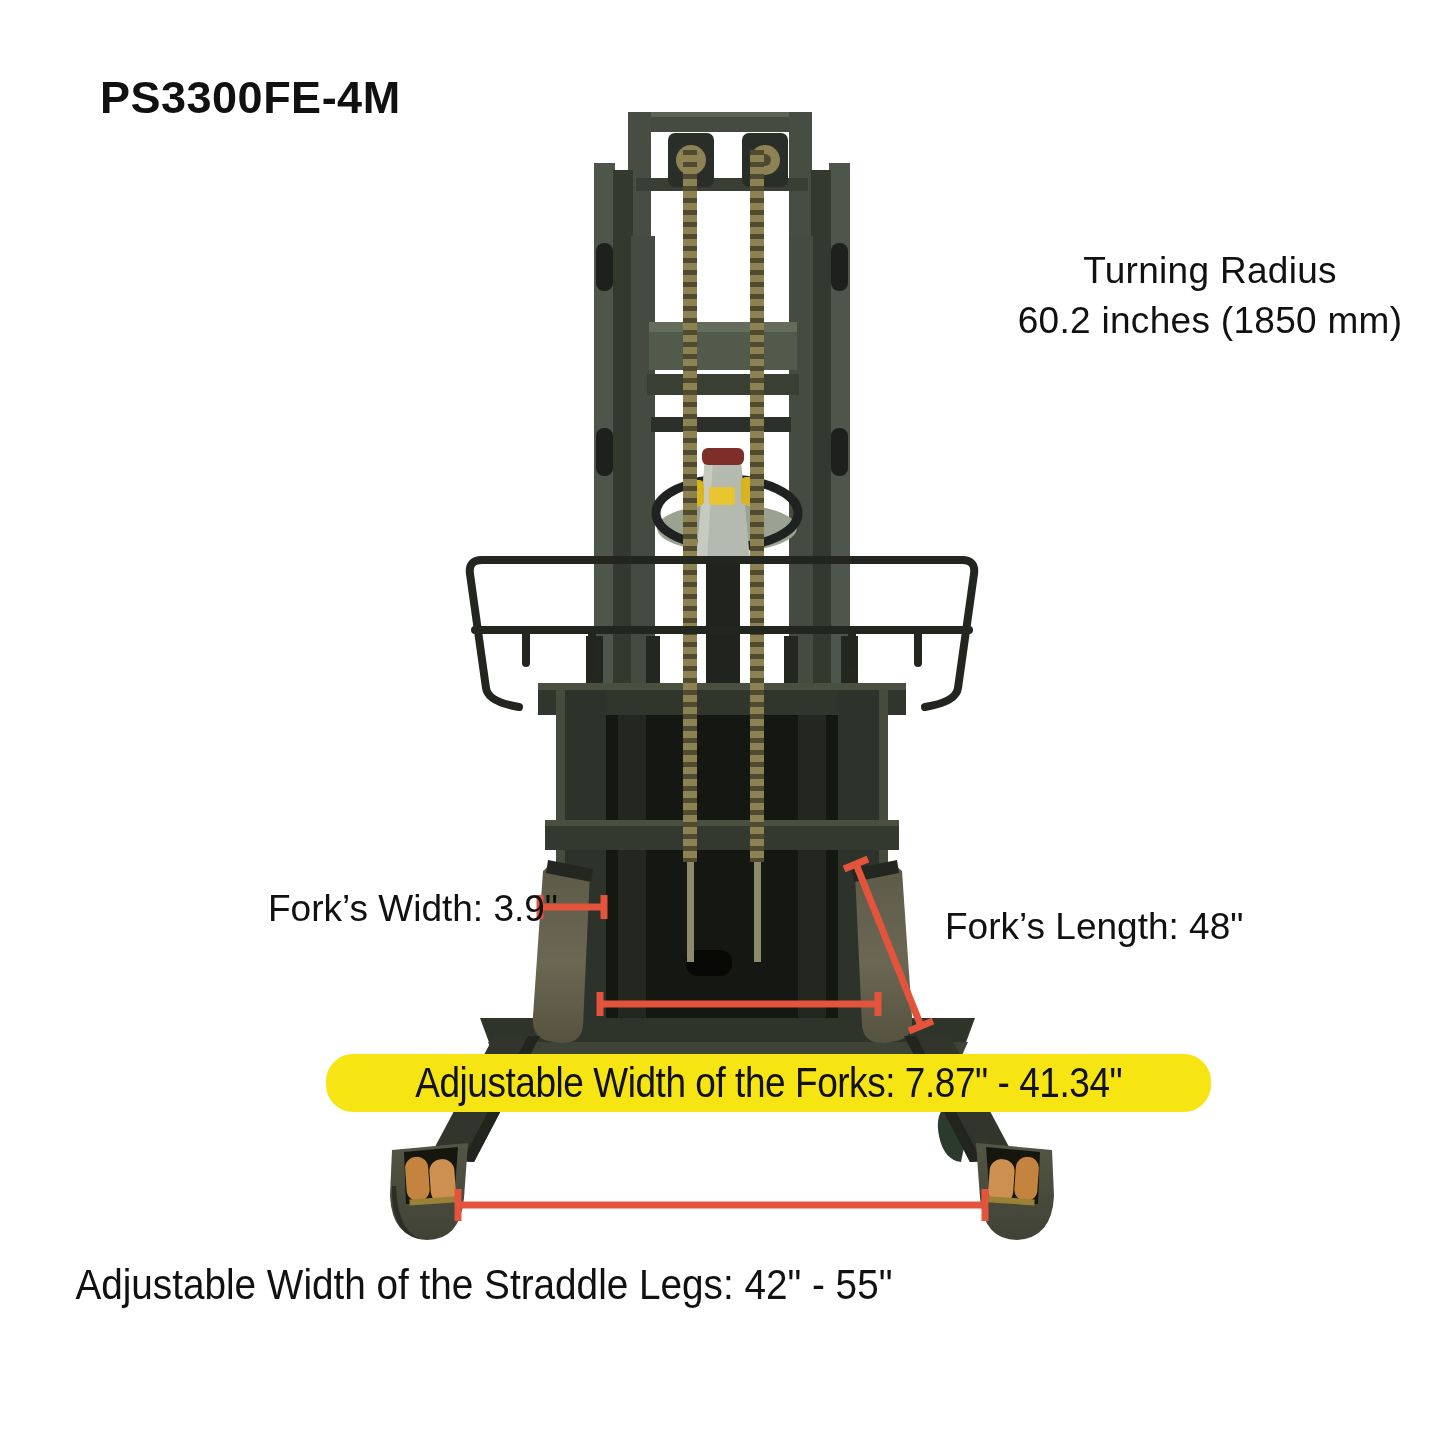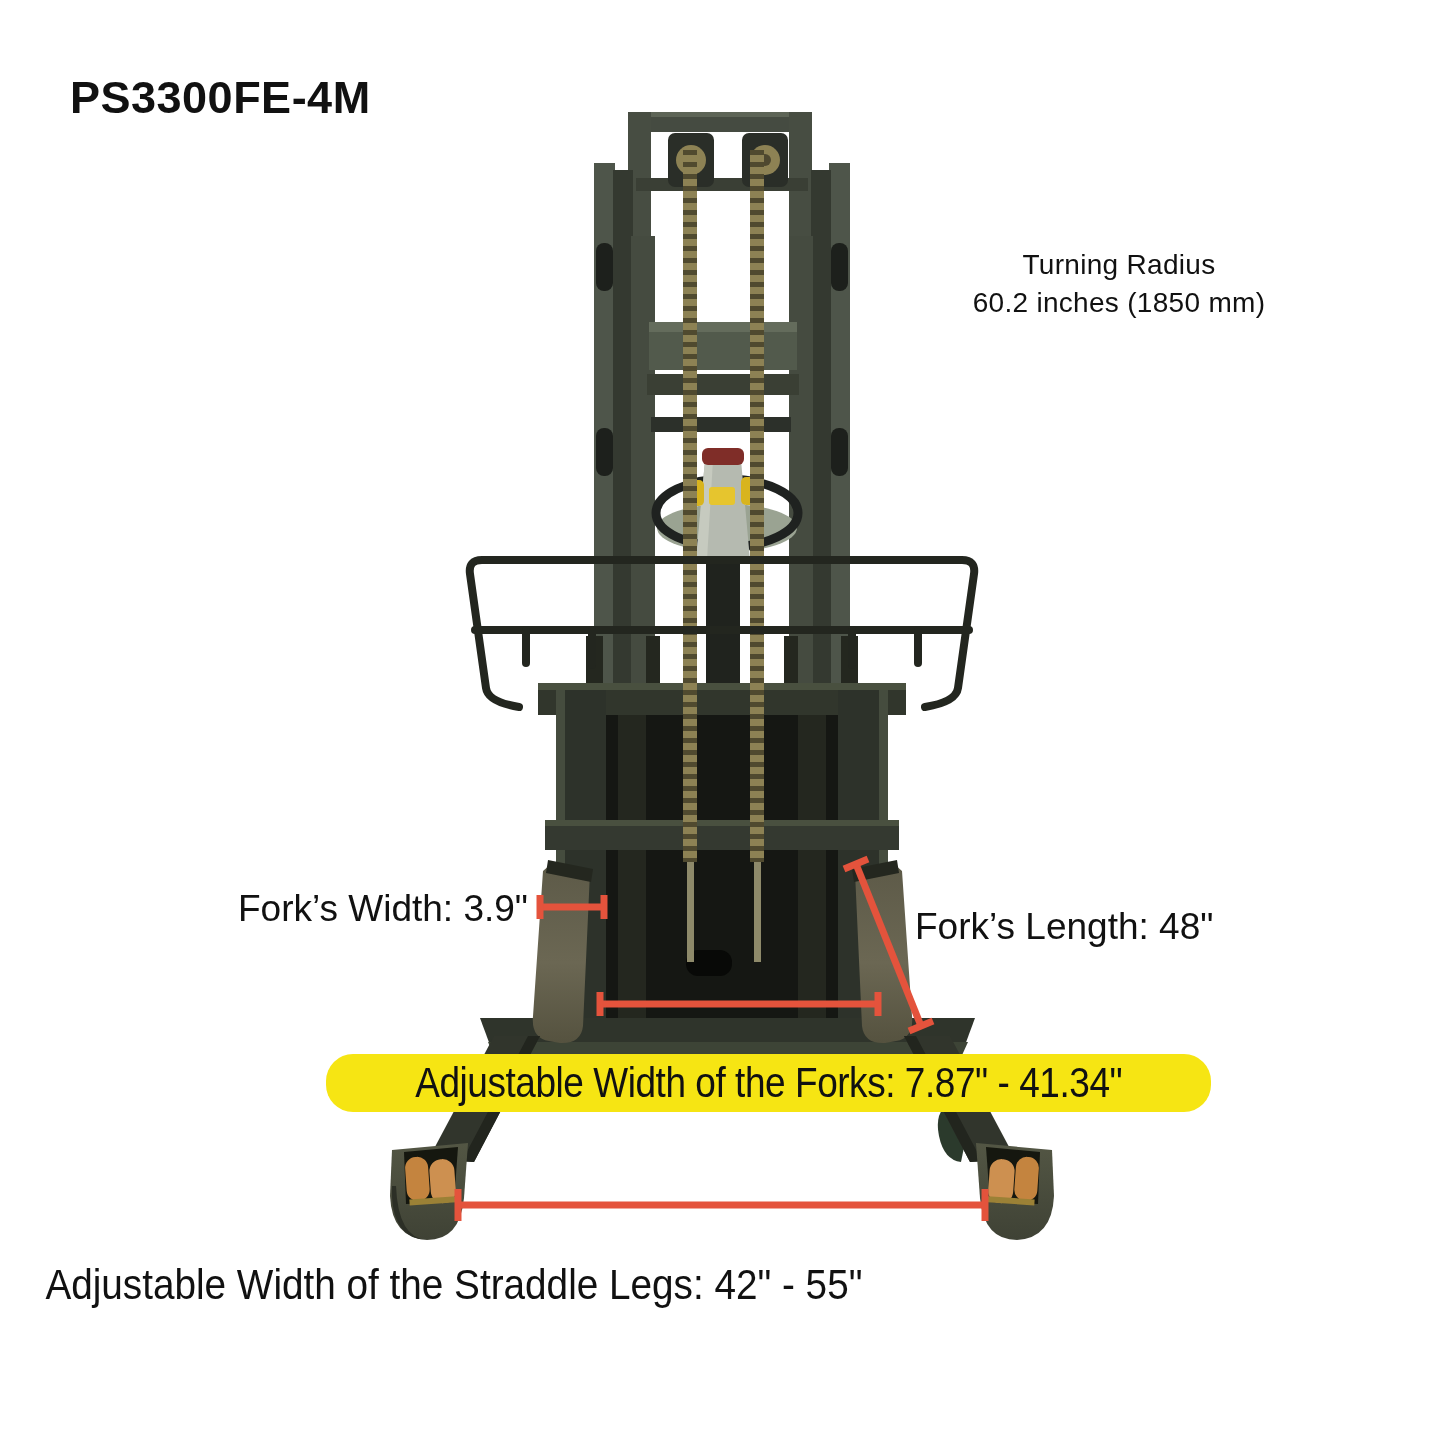--- a/index.html
+++ b/index.html
@@ -1,23 +1,23 @@
 <!DOCTYPE html>
 <html><head>
 <meta charset="utf-8">
 <style>
   html,body{margin:0;padding:0;background:#ffffff;}
   .stage{
     position:relative;width:1445px;height:1445px;background:#ffffff;
     overflow:hidden;font-family:"Liberation Sans",sans-serif;color:#111111;
   }
   .stage svg{position:absolute;left:0;top:0;}
-  .label{position:absolute;color:#111111;white-space:nowrap;}
+  .label{position:absolute;color:#111111;white-space:nowrap;margin-left:30px;}
   .title{left:70px;top:72px;font-size:45px;font-weight:700;letter-spacing:0.5px;}
-  .turning{left:889px;top:246px;width:460px;text-align:center;font-size:28px;line-height:1.34;letter-spacing:0.3px;white-space:normal;}
+  .turning{left:950px;top:246px;width:460px;text-align:center;font-size:37px;line-height:1.34;letter-spacing:0.3px;white-space:normal;}
   .fork-width{left:0px;top:888px;width:528px;text-align:right;font-size:37px;}
   .fork-length{left:915px;top:906px;font-size:37px;}
   .highlight{
     position:absolute;left:326px;top:1054px;width:885px;height:58px;
     background:#f6e513;border-radius:27px;display:flex;align-items:center;justify-content:center;
   }
   .cond{display:inline-block;transform-origin:50% 50%;white-space:nowrap;}
   .highlight .cond{font-size:42px;transform:scaleX(0.88);letter-spacing:-0.5px;}
   .bottom{left:0px;top:1260px;width:1445px;text-align:left;font-size:43px;text-decoration:underline;}
   .bottom .cond{transform:scaleX(0.90);}

